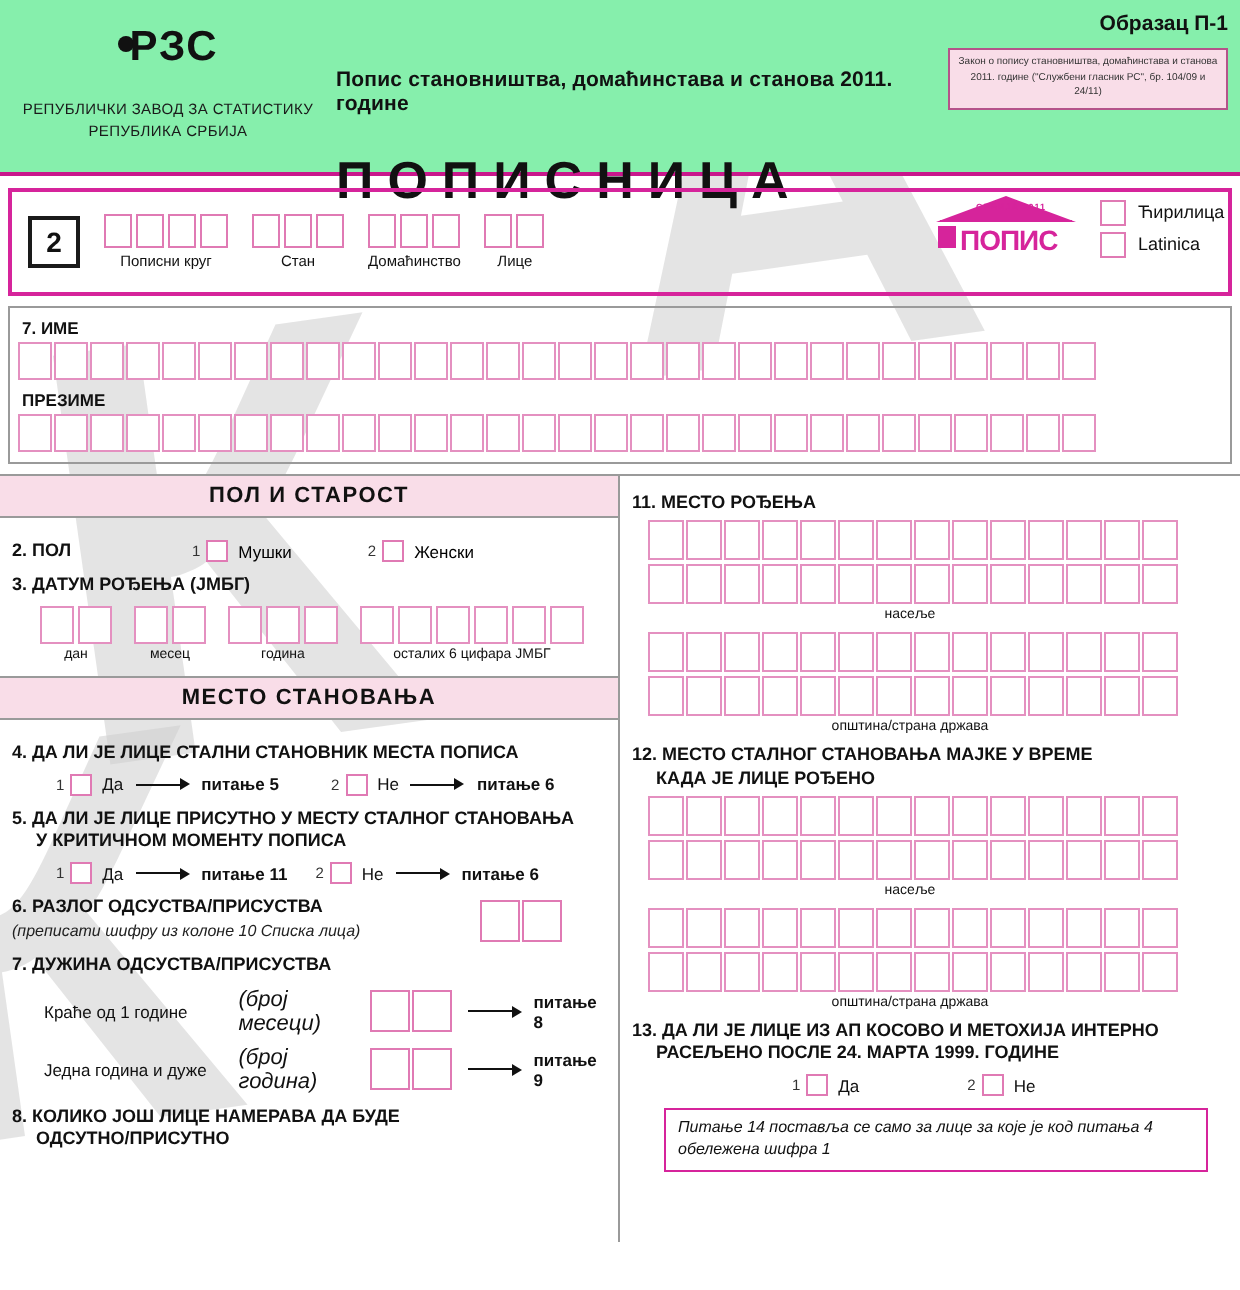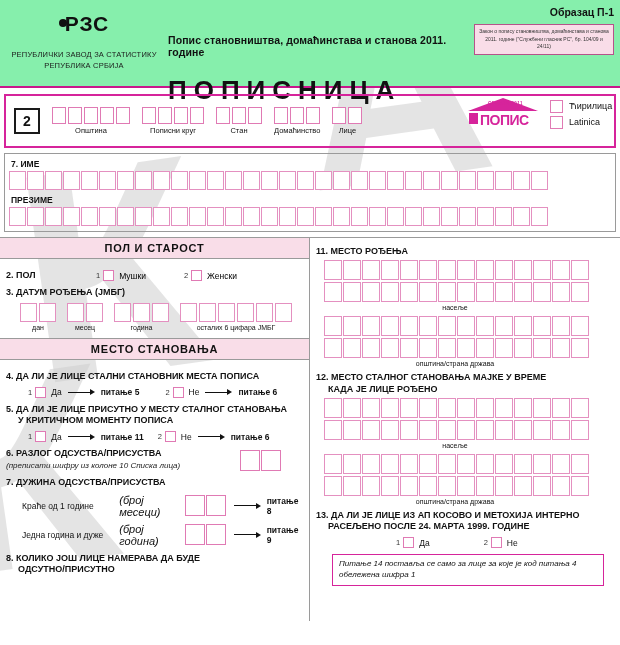--- a/index.html
+++ b/index.html
@@ -160,30 +160,20 @@
 
   <div class="idstrip">
     <div class="idnum">2</div>
     <div id="idgroups" style="display:flex;">
         <div class="grp">
           <div class="row">
             <div class="bx"></div>
             <div class="bx"></div>
             <div class="bx"></div>
             <div class="bx"></div>
-            <div class="bx"></div>
-          </div>
-          <div class="cap">Општина</div>
-        </div>
-        <div class="grp">
-          <div class="row">
-            <div class="bx"></div>
-            <div class="bx"></div>
-            <div class="bx"></div>
-            <div class="bx"></div>
           </div>
           <div class="cap">Пописни круг</div>
         </div>
         <div class="grp">
           <div class="row">
             <div class="bx"></div>
             <div class="bx"></div>
             <div class="bx"></div>
           </div>
           <div class="cap">Стан</div>

